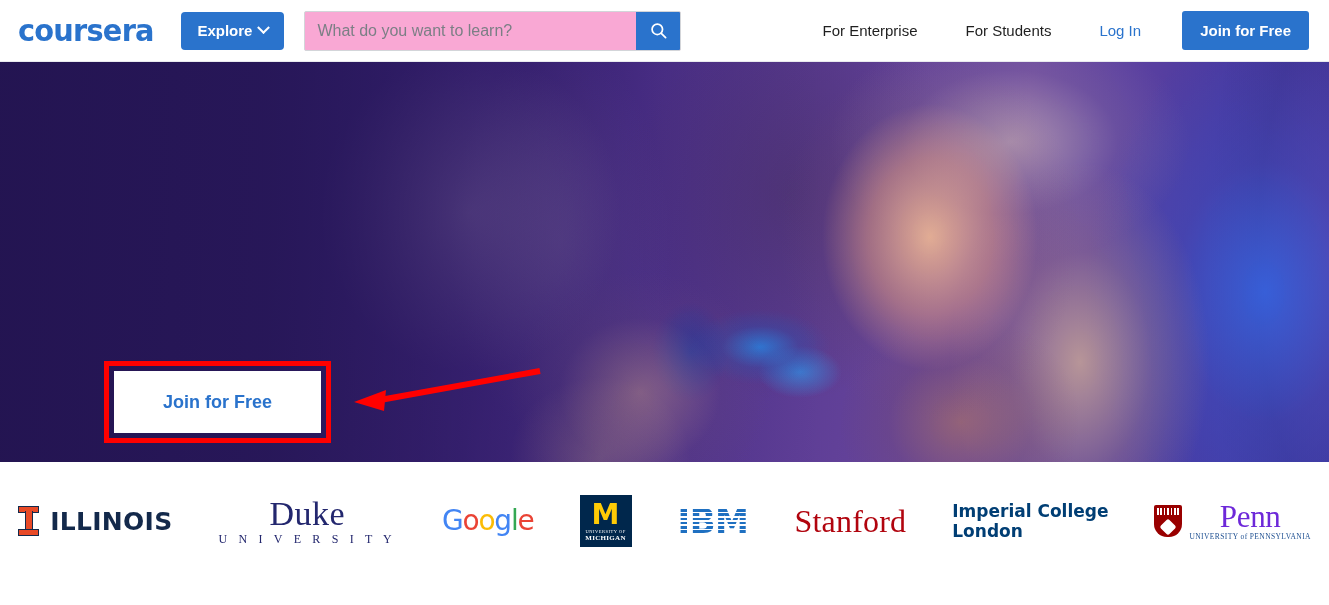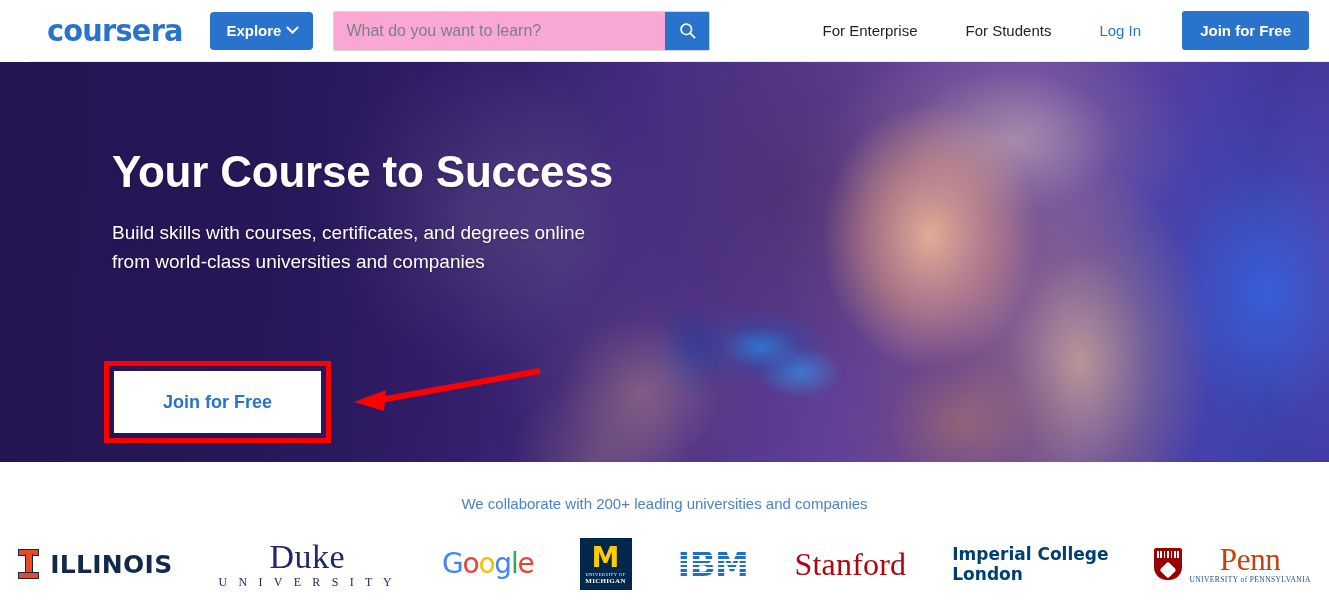--- a/index.html
+++ b/index.html
@@ -19,21 +19,20 @@
   .header {
     position: relative;
     height: 62px;
     background: #ffffff;
     display: flex;
     align-items: center;
     box-sizing: border-box;
     padding: 0 20px 0 18px;
     border-bottom: 1px solid #e9eaee;
     z-index: 5;
-    margin-left: 29px;
   }
   .brand {
     font-size: 30px;
     font-weight: 700;
     color: #2a73cc;
     letter-spacing: -0.8px;
     line-height: 1;
     margin-right: 22px;
     user-select: none;
     font-family: "DejaVu Sans", sans-serif;
@@ -346,21 +345,21 @@
     content:""; position:absolute; top: 3px; left: 3px; right: 3px; height: 7px;
     background: repeating-linear-gradient(90deg,#fff 0 1.6px, #990000 1.6px 3.4px);
   }
   .penn-shield::after {
     content:""; position:absolute; bottom: 4px; left: 50%; transform: translateX(-50%) rotate(45deg);
     width: 12px; height: 12px; background: #fff; border-radius: 2px;
   }
   .penn-text { line-height: 1; }
   .penn-main {
     font-family: "Liberation Serif", serif;
-    font-size: 31px; color: #c2410c; letter-spacing: -0.3px;
+    font-size: 31px; color: #6d28d9; letter-spacing: -0.3px;
   }
   .penn-sub {
     font-family: "Liberation Serif", serif;
     font-size: 7.5px; color: #1d4f91; letter-spacing: 0.4px; margin-top: 1px;
   }
 </style>
 </head>
 <body>
 
 <div class="header">
@@ -386,39 +385,34 @@
     <a class="nav-link" href="#">For Students</a>
     <a class="nav-link login" href="#">Log In</a>
     <button class="join-btn">Join for Free</button>
   </div>
 </div>
 
 <div class="hero">
   <div class="hero-photo"></div>
   <div class="hero-veil"></div>
 
-  <div class="hero-content">
-    <h1 class="hero-title">Your Course to Success</h1>
-    <p class="hero-sub">Build skills with courses, certificates, and degrees online from world-class universities and companies</p>
-  </div>
 
   <div class="hero-cta-zone">
     <div class="hl-box">
       <button class="hero-join">Join for Free</button>
     </div>
   </div>
 
   <svg class="arrow-svg" width="215" height="65" viewBox="0 0 215 65">
     <line x1="200" y1="17" x2="40" y2="46" stroke="#ff0000" stroke-width="6" stroke-linecap="butt"></line>
     <polygon points="14,48 46,36 44,57" fill="#ff0000"></polygon>
   </svg>
 </div>
 
 <div class="partners">
-  <p class="partners-caption">We collaborate with 200+ leading universities and companies</p>
 
   <div class="logo-row">
 
     <div class="logo-cell">
       <div class="illinois">
         <span class="block-i">
             <i></i>
           </span>
         <span class="illinois-word">ILLINOIS</span>
       </div>

